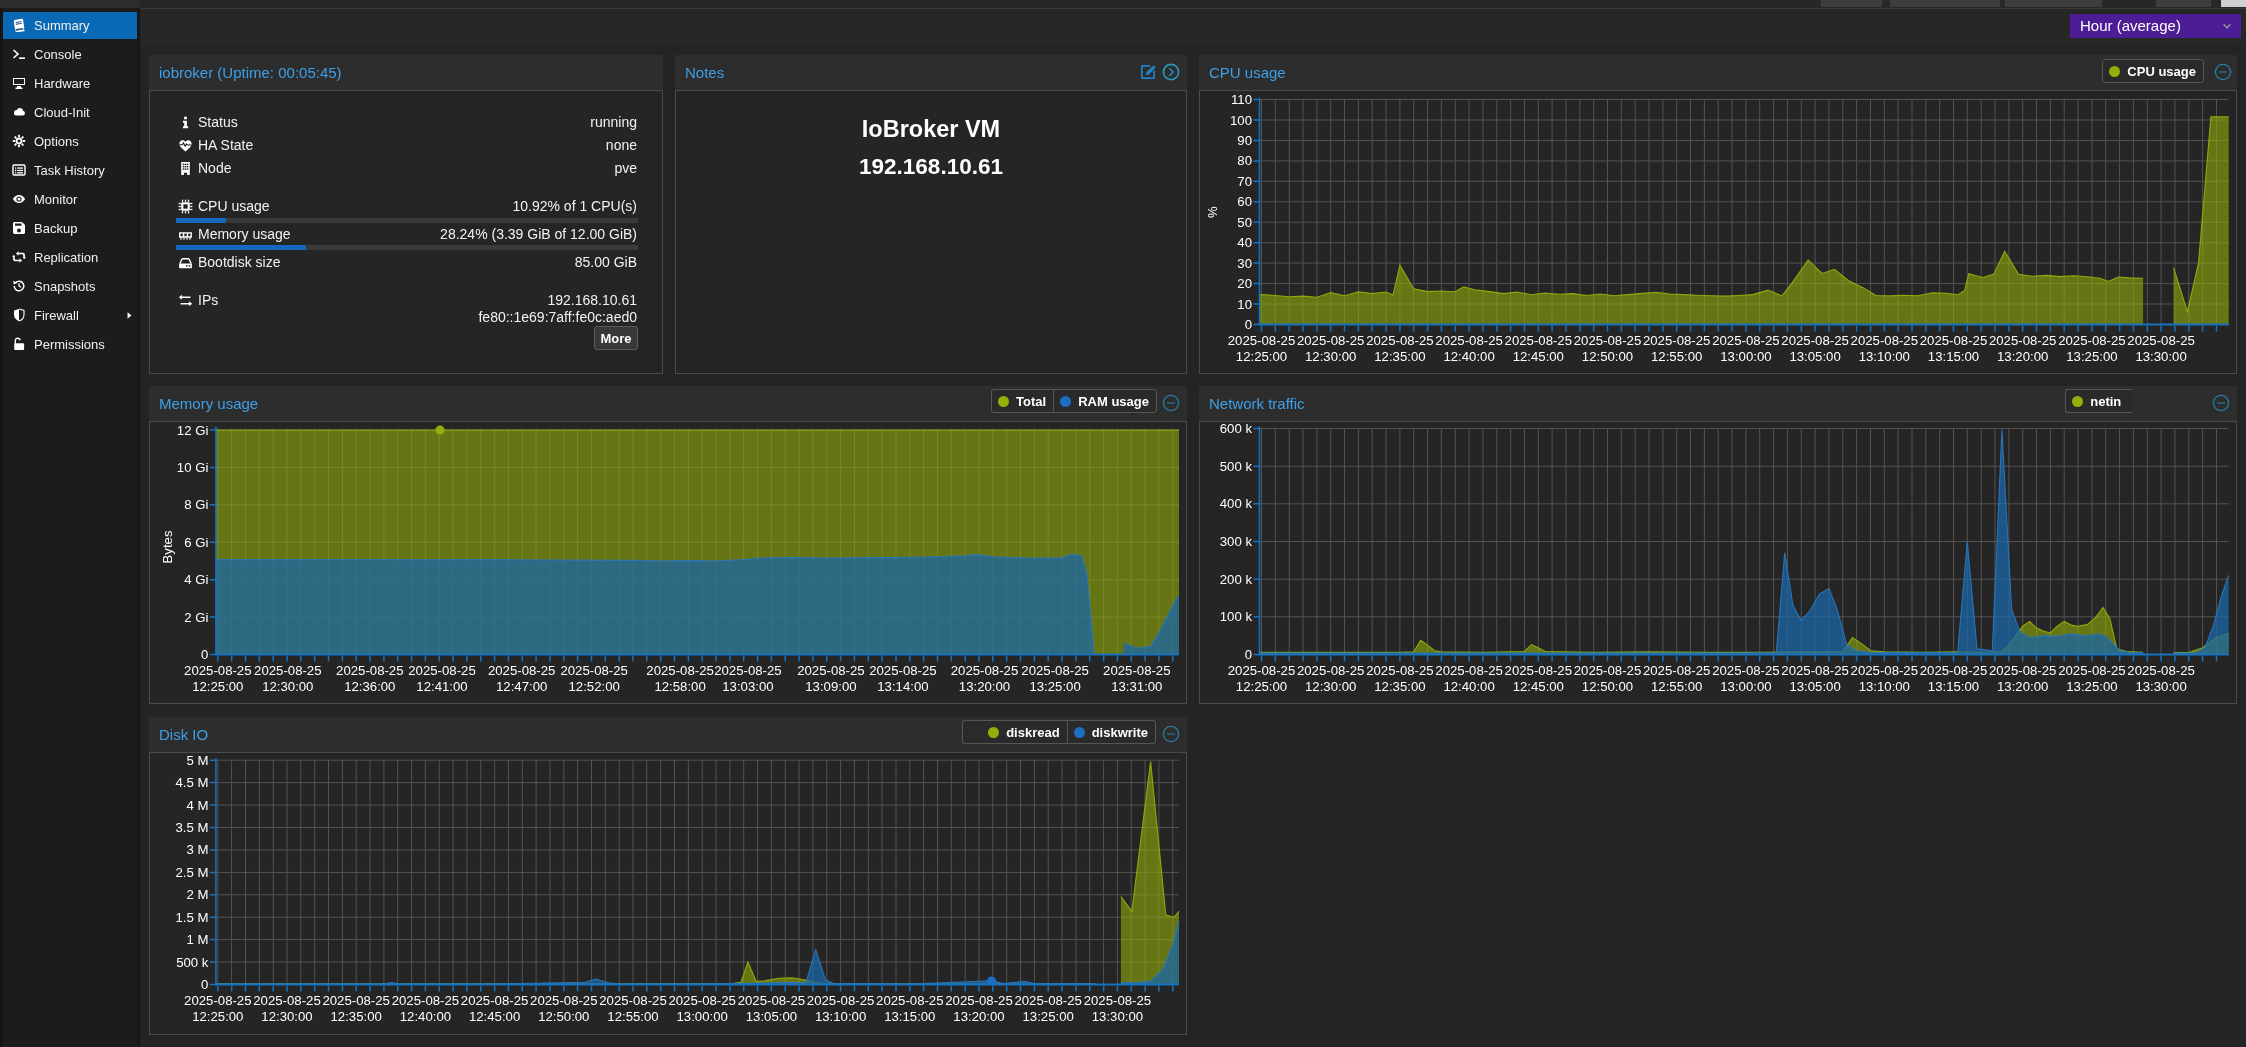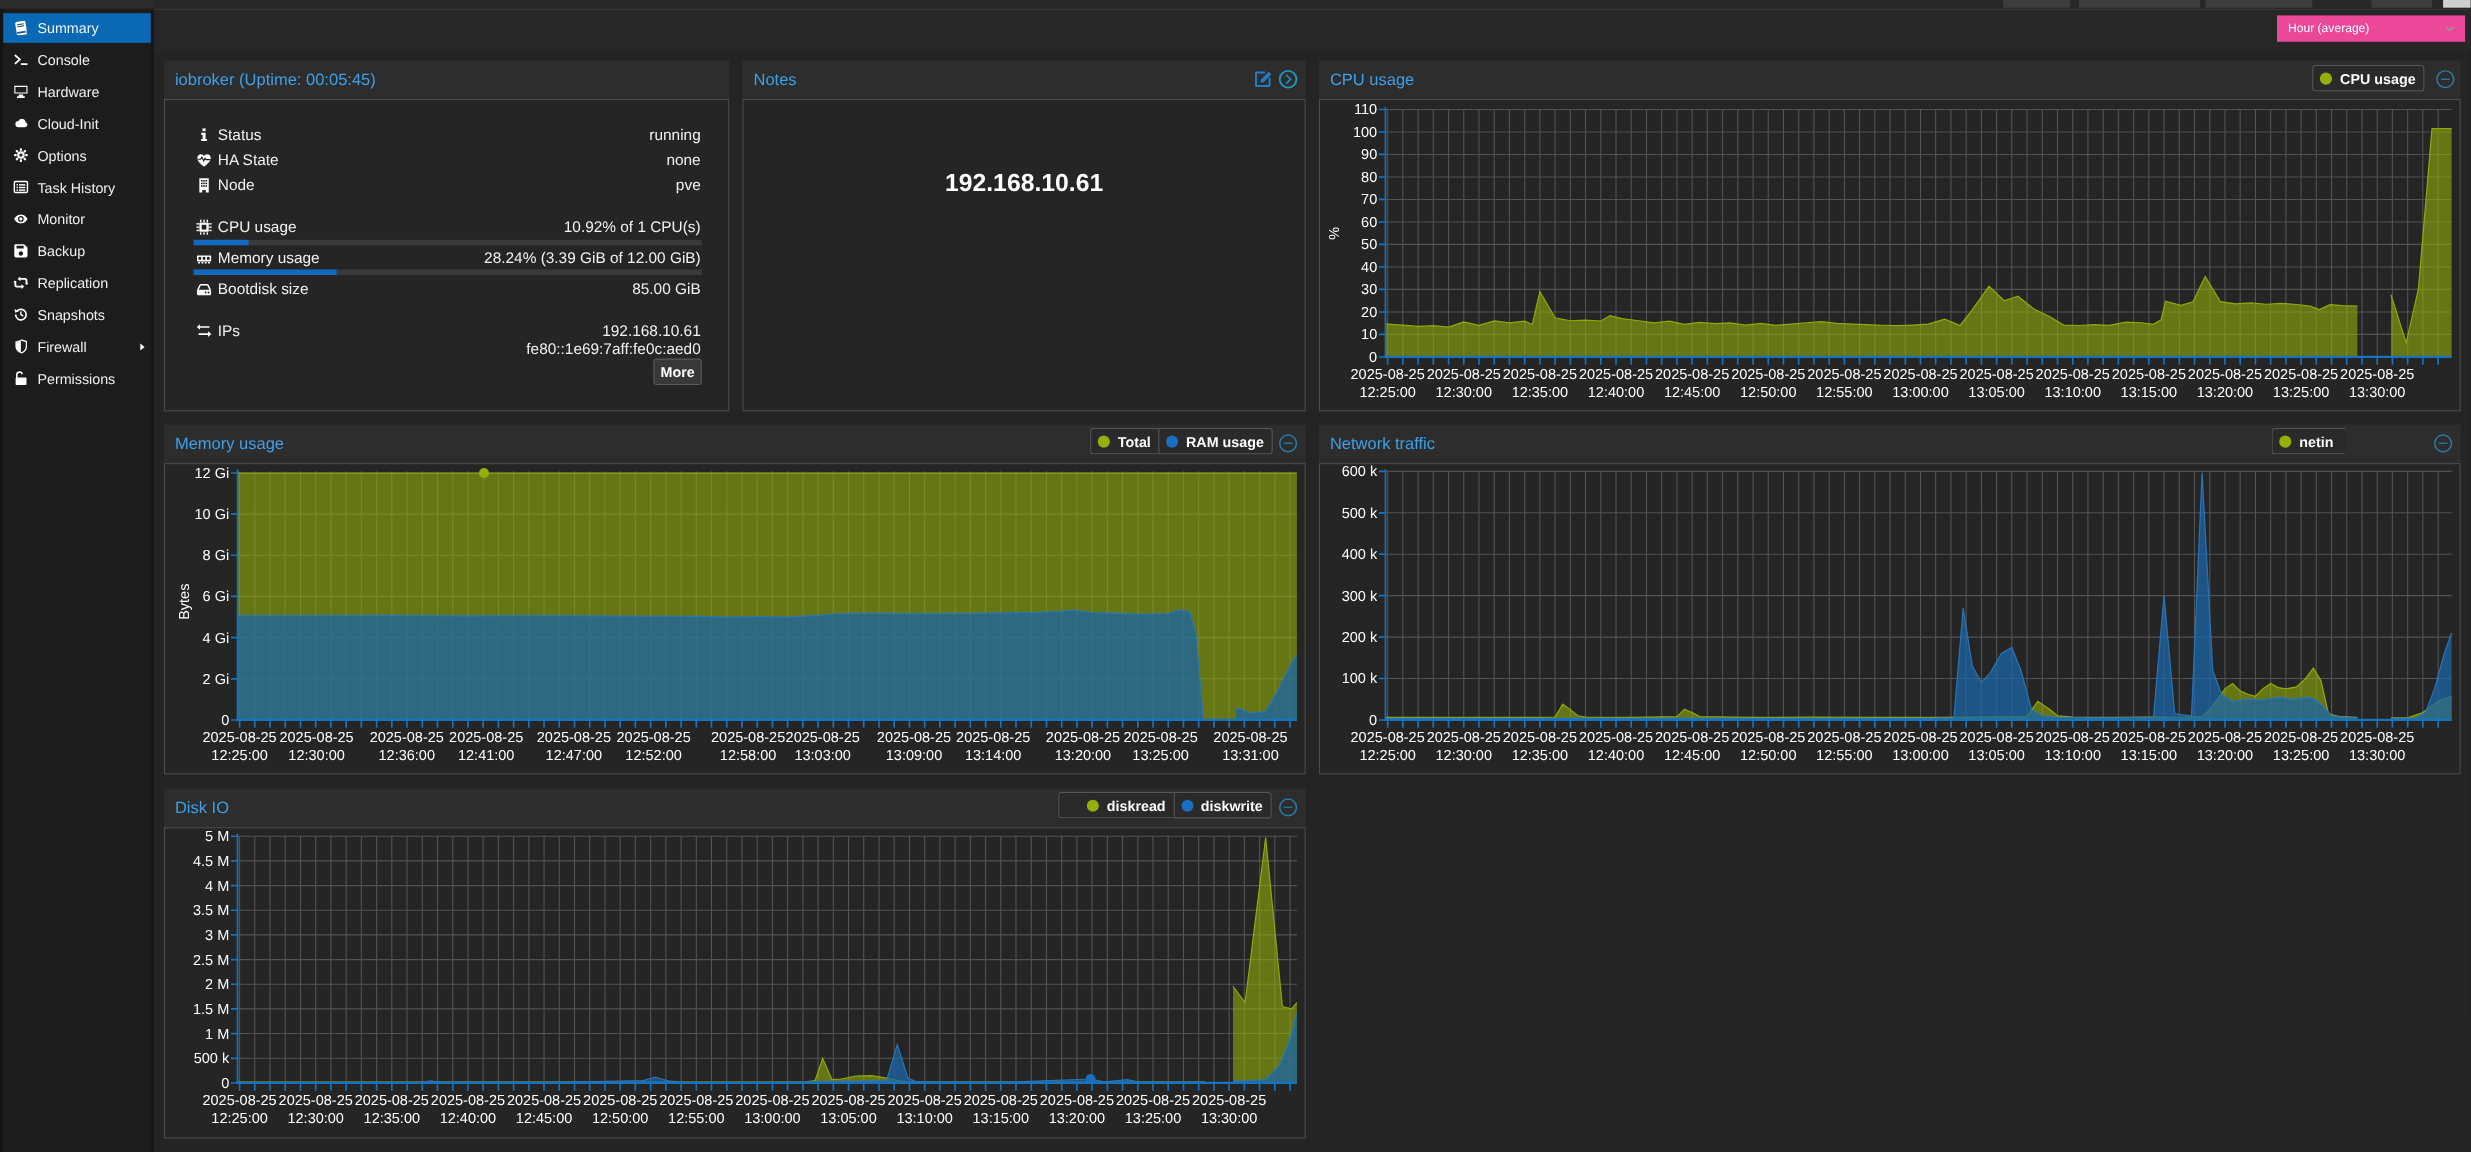--- a/index.html
+++ b/index.html
@@ -111,21 +111,21 @@
     </svg>
   </div>
 <div class="nav" style="top:329.5px">
     <svg width="14" height="14" viewBox="0 0 14 14" style="">
       <path fill="#ffffff" d="M2.6 6.2V4.1A3.2 3.2 0 0 1 8.9 3l-1.3.5A1.8 1.8 0 0 0 4 4.1v2.1h7.2c.5 0 .9.4.9.9v5c0 .5-.4.9-.9.9H3.1c-.5 0-.9-.4-.9-.9v-5c0-.5.4-.9.9-.9z"></path>
     </svg>
     <span class="lb">Permissions</span>
   </div>
 <div class="abs" style="left:140px;top:8px;width:2106px;height:38px;background:#272727"></div>
 <div class="abs" style="left:140px;top:8px;width:2106px;height:1px;background:#3a3a3a"></div>
-<div class="abs" style="left:2070px;top:14px;width:171px;height:24px;background:#ec4899;color:#fff;font-size:11px;line-height:24px;padding-left:10px">Hour (average)<svg width="12" height="12" viewBox="0 0 14 14" style="position:absolute;right:8px;top:6px">
+<div class="abs" style="left:2070px;top:14px;width:171px;height:24px;background:#4c1d95;color:#fff;font-size:15px;line-height:24px;padding-left:10px">Hour (average)<svg width="12" height="12" viewBox="0 0 14 14" style="position:absolute;right:8px;top:6px">
       <path d="M3 5l4 4 4-4" stroke="#999" stroke-width="1.6" fill="none"></path>
     </svg></div>
 <div class="panel-h" style="left:149px;top:55px;width:514px;height:35px;line-height:36px;padding-left:10px">iobroker (Uptime: 00:05:45)</div>
 <div class="panel-b" style="left:149px;top:90px;width:514px;height:284px">
     <svg width="15" height="15" viewBox="0 0 14 14" style="position:absolute;left:28px;top:24.0px">
       <g fill="#ffffff">
         <rect x="5.7" y="1.6" width="2.6" height="2.4"></rect>
         <path d="M4.6 5.4h3.7v5.2h1.2v1.8H4.6v-1.8h1.2V7.2H4.6z"></path>
       </g>
     </svg>
@@ -206,20 +206,21 @@
     <div class="abs" style="left:444px;top:235px;width:44px;height:24px;background:#383838;border:1px solid #5a5a5a;border-radius:3px;color:#fff;font-size:13px;font-weight:bold;text-align:center;line-height:23px">More</div>
   </div>
 <div class="panel-h" style="left:675px;top:55px;width:512px;height:35px;line-height:36px;padding-left:10px">Notes<svg class="abs" width="17" height="17" viewBox="0 0 16 16" style="left:465px;top:8px">
       <path d="M2.5 3.5h7v-1.6H2.2c-.7 0-1.3.6-1.3 1.3v10.6c0 .7.6 1.3 1.3 1.3h10.6c.7 0 1.3-.6 1.3-1.3V7h-1.6v6.5H2.5z" fill="#2180c4"></path>
       <path d="M6 8.8l6.7-6.7 2.1 2.1L8.2 11 5.6 11.5z" fill="#2180c4"></path>
     </svg><svg class="abs" width="18" height="18" viewBox="0 0 18 18" style="left:487px;top:8px">
       <circle cx="9" cy="9" r="7.6" fill="none" stroke="#2596be" stroke-width="1.7"></circle>
       <path d="M7.2 5l4 4-4 4" fill="none" stroke="#2386b4" stroke-width="1.7"></path>
     </svg></div>
 <div class="panel-b" style="left:675px;top:90px;width:512px;height:284px">
+    <div style="position:absolute;left:0;top:25px;width:100%;text-align:center;color:#fff;font-weight:bold;font-size:23.5px">IoBroker VM</div>
     <div style="position:absolute;left:0;top:63px;width:100%;text-align:center;color:#fff;font-weight:bold;font-size:22.5px">192.168.10.61</div>
   </div>
 <div class="panel-h" style="left:1199px;top:55px;width:1038px;height:35px;line-height:36px;padding-left:10px">CPU usage<div class="abs" style="right:33px;top:4px;display:flex">
       <div class="chip" style="border-radius:3px;">
         <span class="dot" style="background:#94ae0a"></span>
         <span style="margin-right:7px">CPU usage</span>
       </div>
     </div><svg class="abs" width="18" height="18" viewBox="0 0 18 18" style="right:5.5px;top:8.0px">
       <circle cx="9" cy="9" r="7.6" fill="none" stroke="#2b7ca8" stroke-width="1.3"></circle>
       <path d="M5 9h8" stroke="#27719a" stroke-width="1.3"></path>

